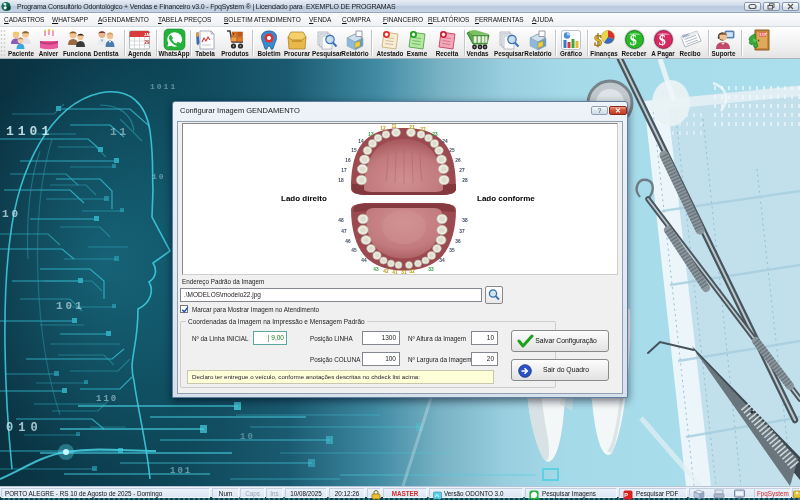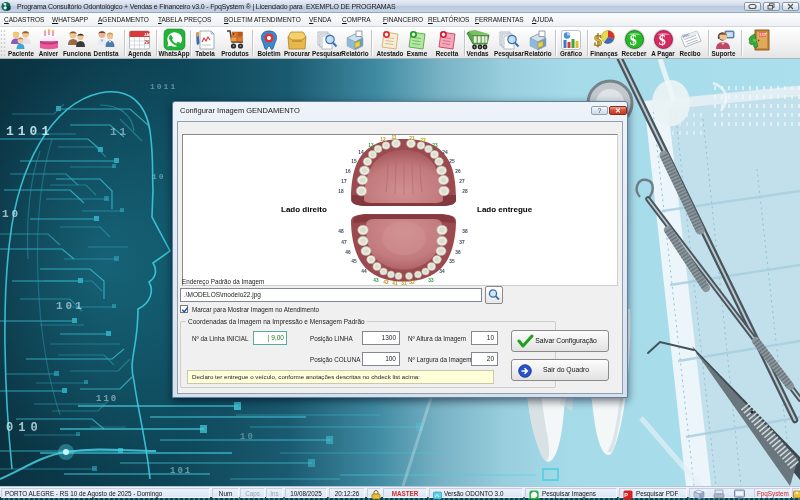--- a/index.html
+++ b/index.html
@@ -23,21 +23,21 @@
 .tsep{position:absolute;top:3px;width:1px;height:26px;background:#c2c6ca;box-shadow:1px 0 0 #fff}
 
 #dlg{position:absolute;left:172px;top:101px;width:456px;height:297px;background:linear-gradient(#eef3f9,#d7e1ec);border:1px solid #5f7f9d;border-radius:3px 3px 0 0;box-shadow:0 3px 9px rgba(0,0,20,.55)}
 #dlgtitle{position:absolute;left:0;top:0;width:100%;height:19px;font-size:7.5px;color:#1a1a1a;line-height:18px}
 #dlgtitle .t{margin-left:7px}
 #dlgbody{position:absolute;left:4px;top:19px;width:446px;height:273px;background:#f0f0f0;border:1px solid #90a0b0}
 .hbtn{position:absolute;width:17px;height:9px;top:4px;border-radius:2px;font-size:7px;text-align:center;line-height:8px}
 #helpbtn{left:418px;background:linear-gradient(#f4f8fb,#dfe8f0 50%,#cdd9e4);border:1px solid #90a0b2;color:#456}
 #closebtn{left:436px;width:18px;background:linear-gradient(#f0a088,#d9573d 40%,#c03a22);border:1px solid #8a2a1a;color:#fff;font-weight:bold}
 
-#imgbox{position:absolute;left:4px;top:12px;width:436px;height:152px;background:#fff;border-top:1px solid #888;border-left:1px solid #888;border-right:1px solid #cfcfcf;border-bottom:1px solid #cfcfcf}
+#imgbox{position:absolute;left:4px;top:1px;width:436px;height:152px;background:#fff;border-top:1px solid #888;border-left:1px solid #888;border-right:1px solid #cfcfcf;border-bottom:1px solid #cfcfcf}
 .lado{position:absolute;font-size:8px;font-weight:bold;color:#000}
 
 .lbl{position:absolute;font-size:6.3px;color:#222;white-space:nowrap}
 .inp{position:absolute;background:#fff;border:1px solid #828790;font-size:6.5px;color:#222;line-height:12px}
 #grp{position:absolute;left:2px;top:199px;width:376px;height:67px;border:1px solid #cdcdcd;border-radius:2px}
 #grp .cap{position:absolute;left:5px;top:-4px;background:#f0f0f0;padding:0 2px;font-size:6.5px;color:#222;white-space:nowrap}
 .btn97{position:absolute;left:333px;width:98px;height:22px;background:linear-gradient(#fdfdfd,#efefef 50%,#e2e2e2);border:1px solid #8a8a8a;border-radius:3px;font-size:6.8px;color:#111;text-align:center;line-height:20px;padding-left:12px}
 
 #statusbar{position:absolute;left:0;top:486px;width:800px;height:11px;background:linear-gradient(#eef4fc,#dce6f4);border-top:1px solid #b8c4d4;font-size:6.3px;color:#111}
 .scell{position:absolute;top:1px;height:10px;line-height:9px;border:1px solid;border-color:#c3cedf #f5f8fc #f5f8fc #c3cedf;padding:0 3px;white-space:nowrap}
@@ -658,21 +658,21 @@
       </div>
   </div>
 
   <div id="dlg">
     <div id="dlgtitle"><span class="t">Configurar Imagem GENDAMENTO</span></div>
     <div id="helpbtn" class="hbtn">?</div>
     <div id="closebtn" class="hbtn">✕</div>
     <div id="dlgbody">
       <div id="imgbox">
         <div class="lado" style="left:98px;top:70px">Lado direito</div>
-        <div class="lado" style="left:294px;top:70px">Lado entregue</div>
+        <div class="lado" style="left:294px;top:70px">Lado conforme</div>
         <div id="odonto" style="position:absolute;left:145px;top:-1px"><svg width="152" height="153" viewBox="0 0 152 153">
 <defs>
 <radialGradient id="pal" cx="0.5" cy="0.78" r="0.75">
                   <stop offset="0" stop-color="#d19092"></stop>
                   <stop offset="0.65" stop-color="#c27a7d"></stop>
                   <stop offset="1" stop-color="#a85a5e"></stop>
                 </radialGradient>
 <radialGradient id="ton" cx="0.5" cy="0.28" r="0.8">
                   <stop offset="0" stop-color="#d19092"></stop>
                   <stop offset="0.65" stop-color="#c27a7d"></stop>

